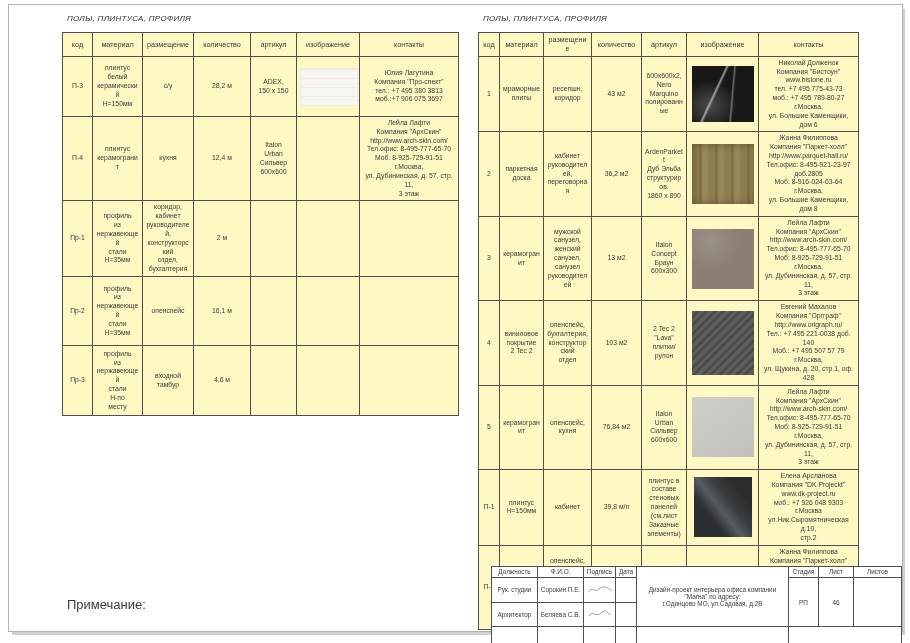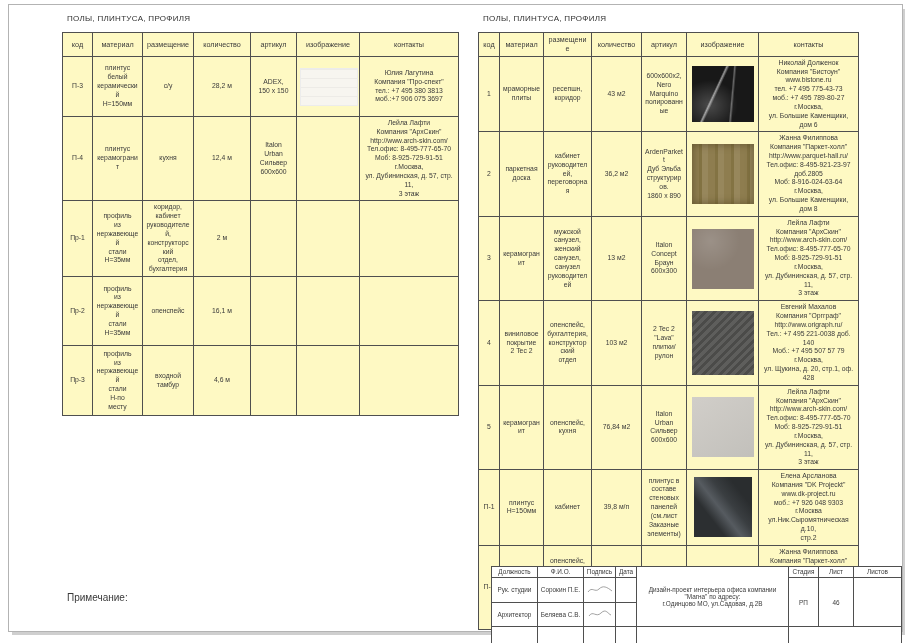--- a/index.html
+++ b/index.html
@@ -4,21 +4,21 @@
 <style>
   html,body{margin:0;padding:0;}
   body{
     width:910px;height:643px;position:relative;background:#ffffff;
     font-family:"Liberation Sans",sans-serif;color:#3a3a3a;overflow:hidden;
   }
   .frame{
     position:absolute;left:8px;top:4px;width:893px;height:626px;
     border:1px solid #b3b3b3;box-shadow:3px 4px 0 -1px #cfcfcf;
   }
-  .sec-title{position:absolute;font-size:8px;letter-spacing:.3px;color:#2f2f2f;}
+  .sec-title{position:absolute;font-size:8px;letter-spacing:.3px;color:#2f2f2f;font-style:italic;}
 
   table.spec{position:absolute;border-collapse:collapse;table-layout:fixed;background:#fef9c3;}
   table.spec th,table.spec td{
     border:1px solid #4f4f4f;font-weight:normal;font-size:6.8px;line-height:1.3;
     padding:2px 3px;vertical-align:middle;text-align:center;white-space:pre-line;
     overflow:hidden;word-wrap:break-word;
   }
   table.spec th{font-size:7.2px;}
   td.c-mat,td.c-loc{text-align:left;padding-left:4px;}
   td.c-qty{text-align:left;padding-left:8px;}
@@ -39,21 +39,21 @@
   .ph-brown{width:62px;height:60px;background:
       radial-gradient(circle at 30% 20%,rgba(255,255,255,0.14),transparent 45%),#8b7f74;}
   .ph-lava{width:62px;height:64px;background:
       repeating-linear-gradient(135deg,#5e5e5c 0 3px,#4b4b49 3px 6px);}
   .ph-gray{width:62px;height:60px;background:linear-gradient(145deg,#d1cec9,#c2c0bb);}
   .ph-panel{width:58px;height:60px;background:
       linear-gradient(52deg,#2c2f31 30%,#565b60 46%,#3a3e41 60%,#2a2d2f 78%),#34383b;}
   .ph-board-wrap{width:62px;height:72px;display:inline-flex;align-items:center;justify-content:center;}
   .ph-board{width:58px;height:20px;background:#6b6661;border:2px solid #9a9a98;box-shadow:inset 2px 2px 0 rgba(0,0,0,0.25);}
 
-  .note{position:absolute;font-size:10px;line-height:1.5;color:#3a3a3a;white-space:pre-line;}
+  .note{position:absolute;font-size:13px;line-height:1.5;color:#3a3a3a;white-space:pre-line;}
 
   table.tb{position:absolute;border-collapse:collapse;table-layout:fixed;background:#fff;}
   table.tb td{border:1px solid #4f4f4f;font-size:6.4px;line-height:1.15;padding:0 2px;
       text-align:center;vertical-align:middle;white-space:pre-line;overflow:hidden;}
   td.tb-left{text-align:left;padding-left:3px;}
   td.tb-project{font-size:6.7px;}
   td.tb-doc{font-size:7.4px;color:#555;}
   td.tb-val{font-size:8px;}
   .sig-svg{display:block;margin:0 auto;}
   .logo{display:flex;align-items:center;justify-content:center;gap:5px;}

